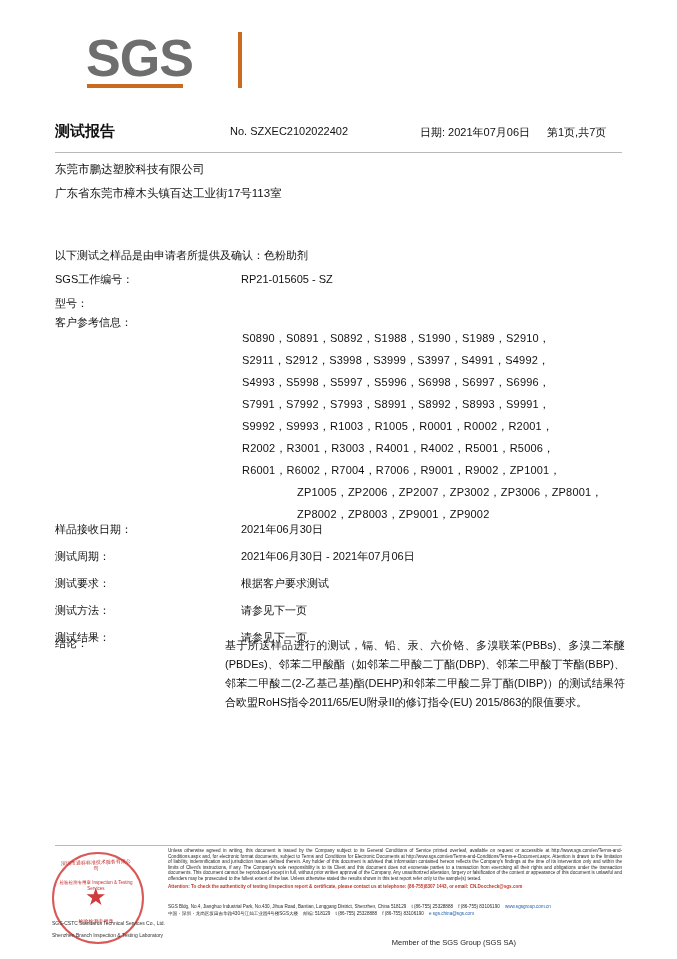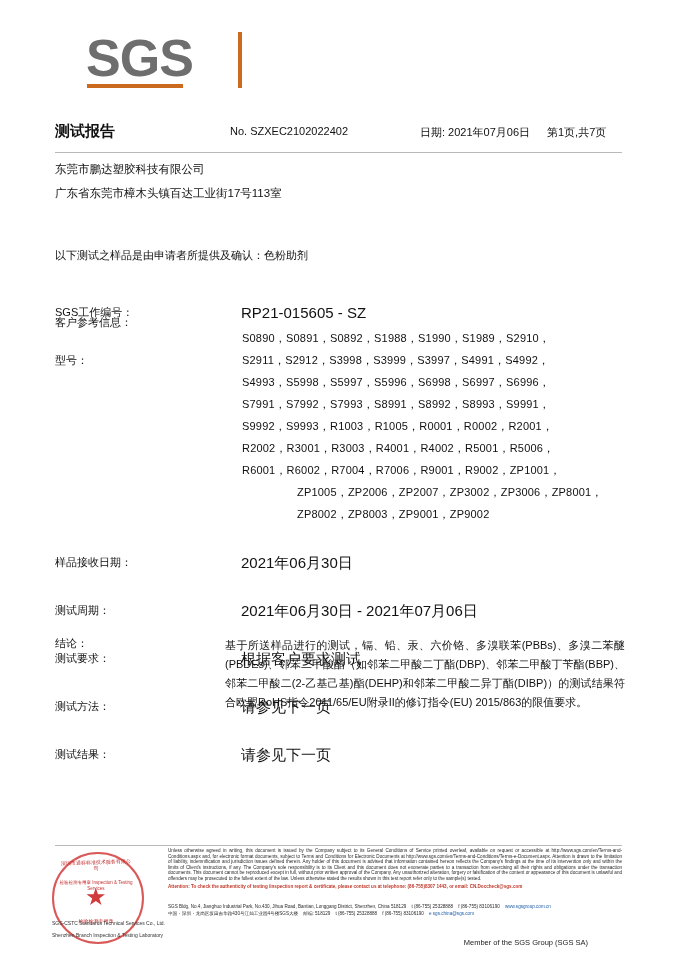--- a/index.html
+++ b/index.html
@@ -129,32 +129,31 @@
   .info {
     position: absolute;
     left: 55px;
     top: 272px;
     width: 570px;
   }
   .info-row {
     display: flex;
     align-items: flex-start;
     margin-bottom: 9px;
-    margin-top: 33px;
   }
   .info-label {
     width: 170px;
     flex: 0 0 170px;
     font-size: 11px;
     color: #111;
     line-height: 15px;
   }
   .info-value {
     flex: 1 1 auto;
-    font-size: 15px;
+    font-size: 11px;
     color: #111;
     line-height: 15px;
     padding-left: 16px;
   }
 
   
   .ref-block {
     position: absolute;
     left: 55px;
     top: 315px;
@@ -314,21 +313,21 @@
     font-size: 4.6px;
     line-height: 7.2px;
     color: #2a2a2a;
   }
   .addr-block .blue { color: #1f5fa8; }
   .addr-block .row { white-space: nowrap; }
   .member-line {
     position: absolute;
     left: 0;
     top: 938px;
-    width: 588px;
+    width: 516px;
     text-align: right;
     font-size: 7.5px;
     color: #222;
   }
 </style>
 </head>
 <body>
 
 <div class="page">
 

